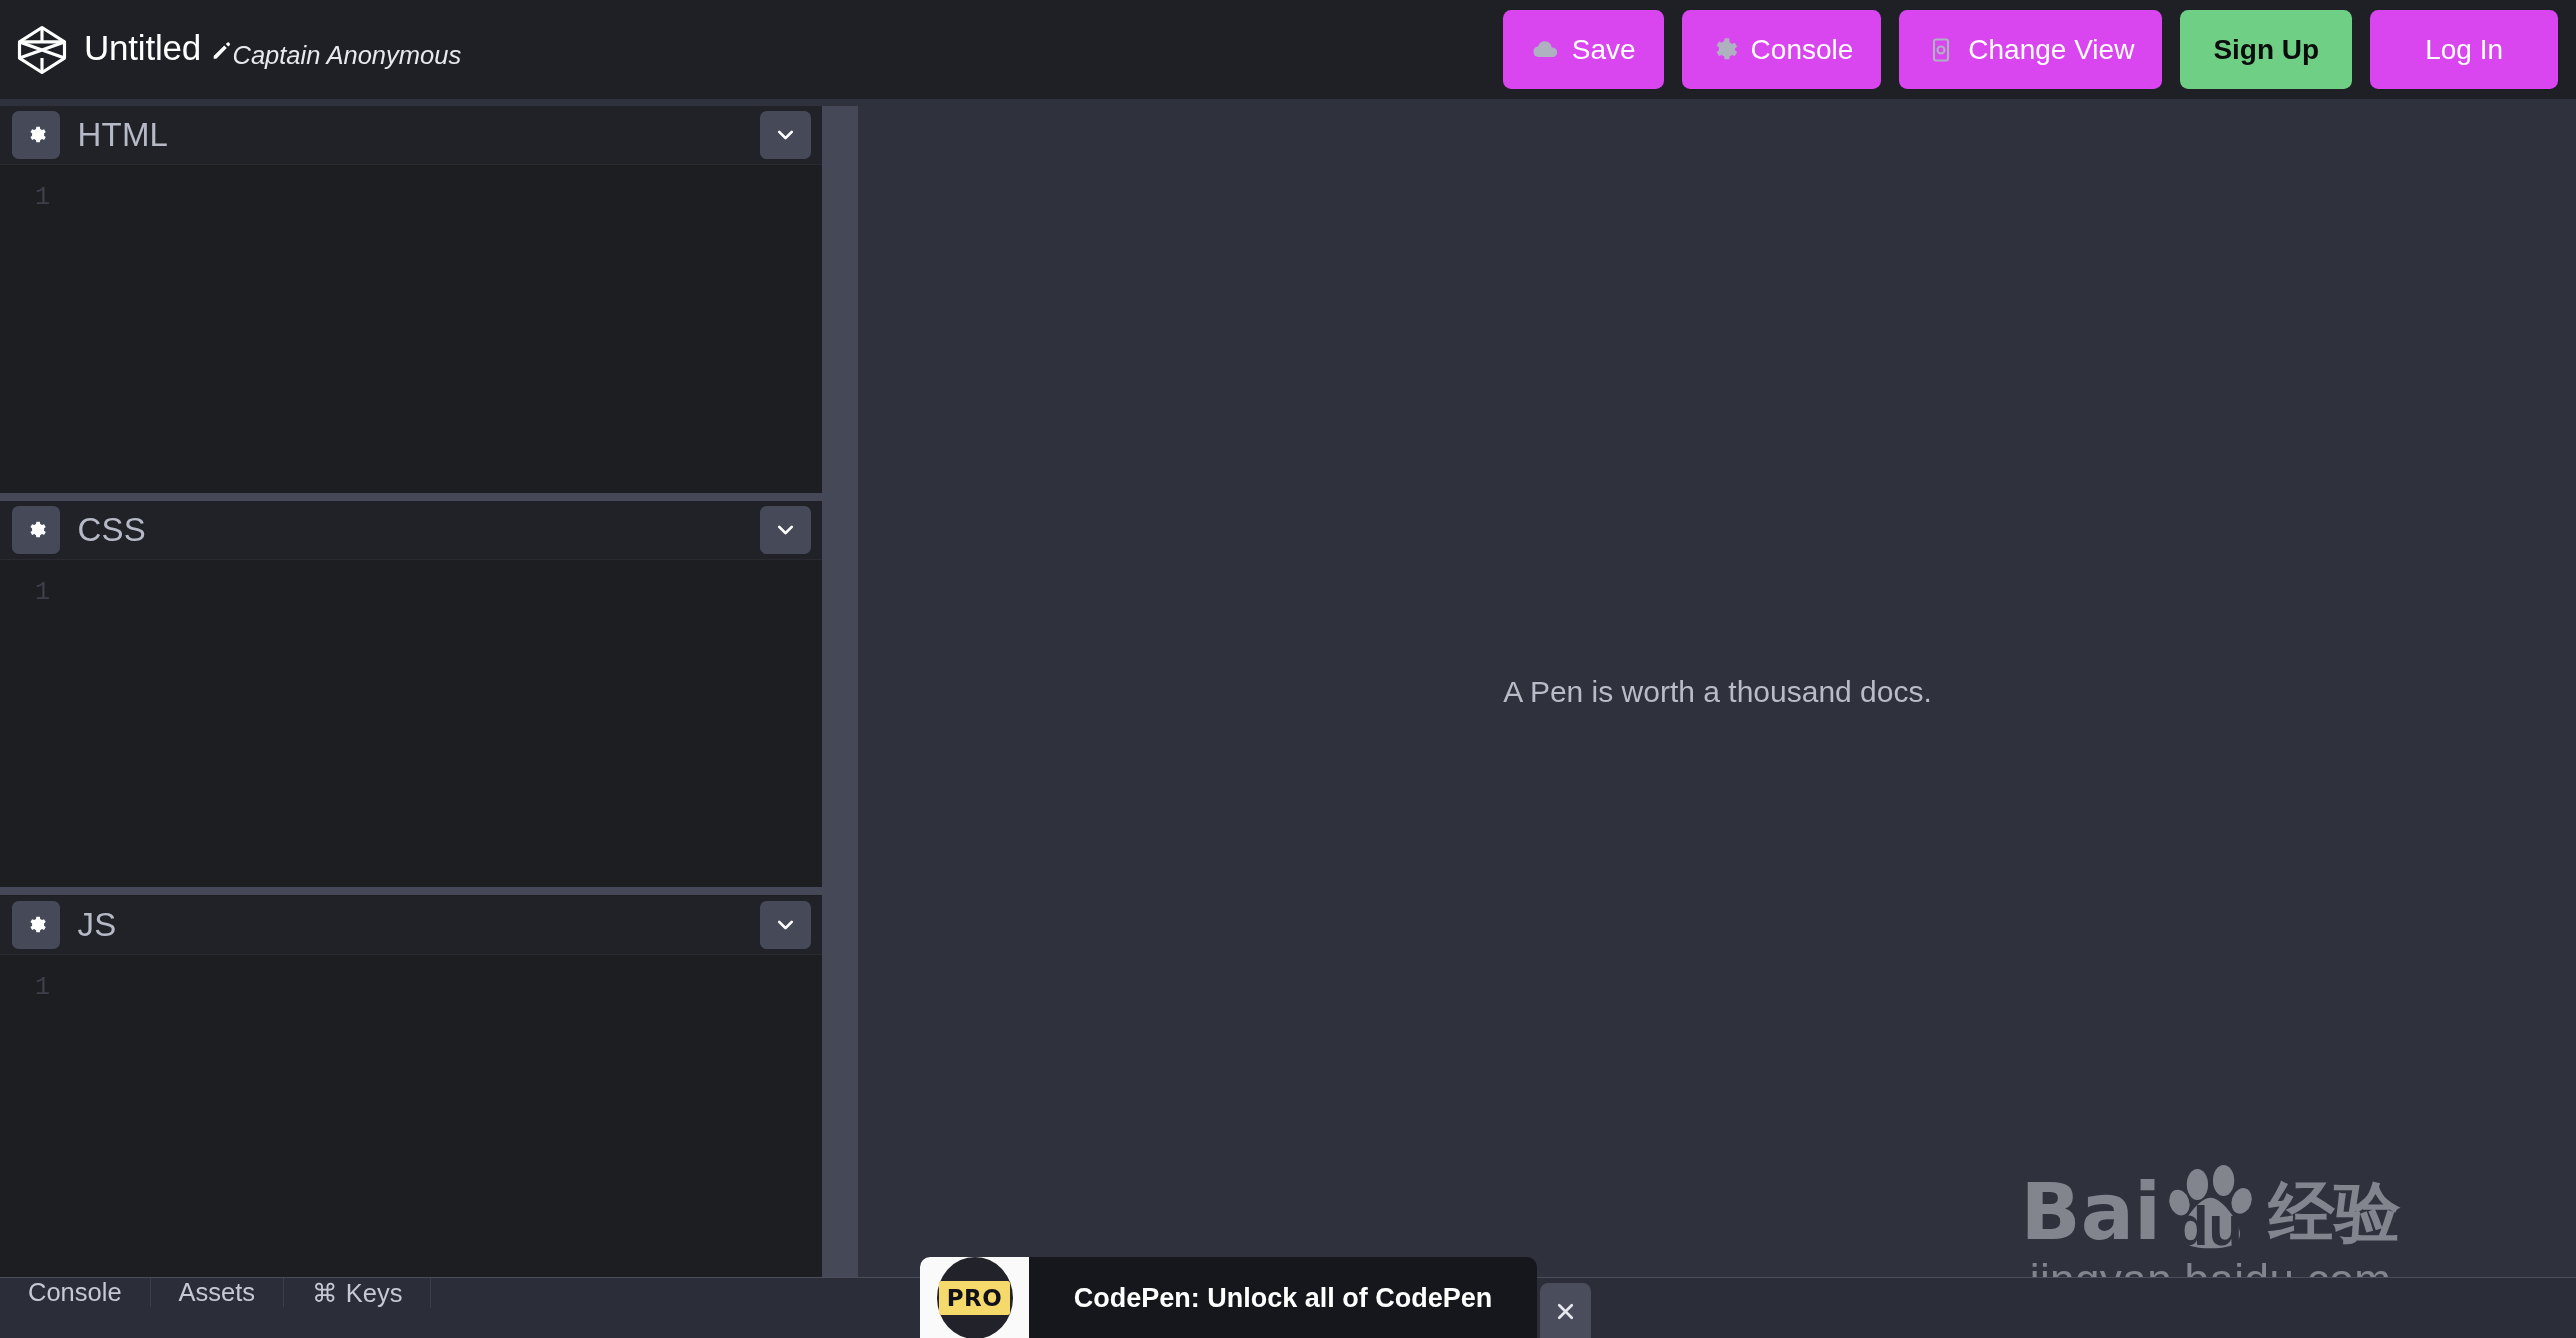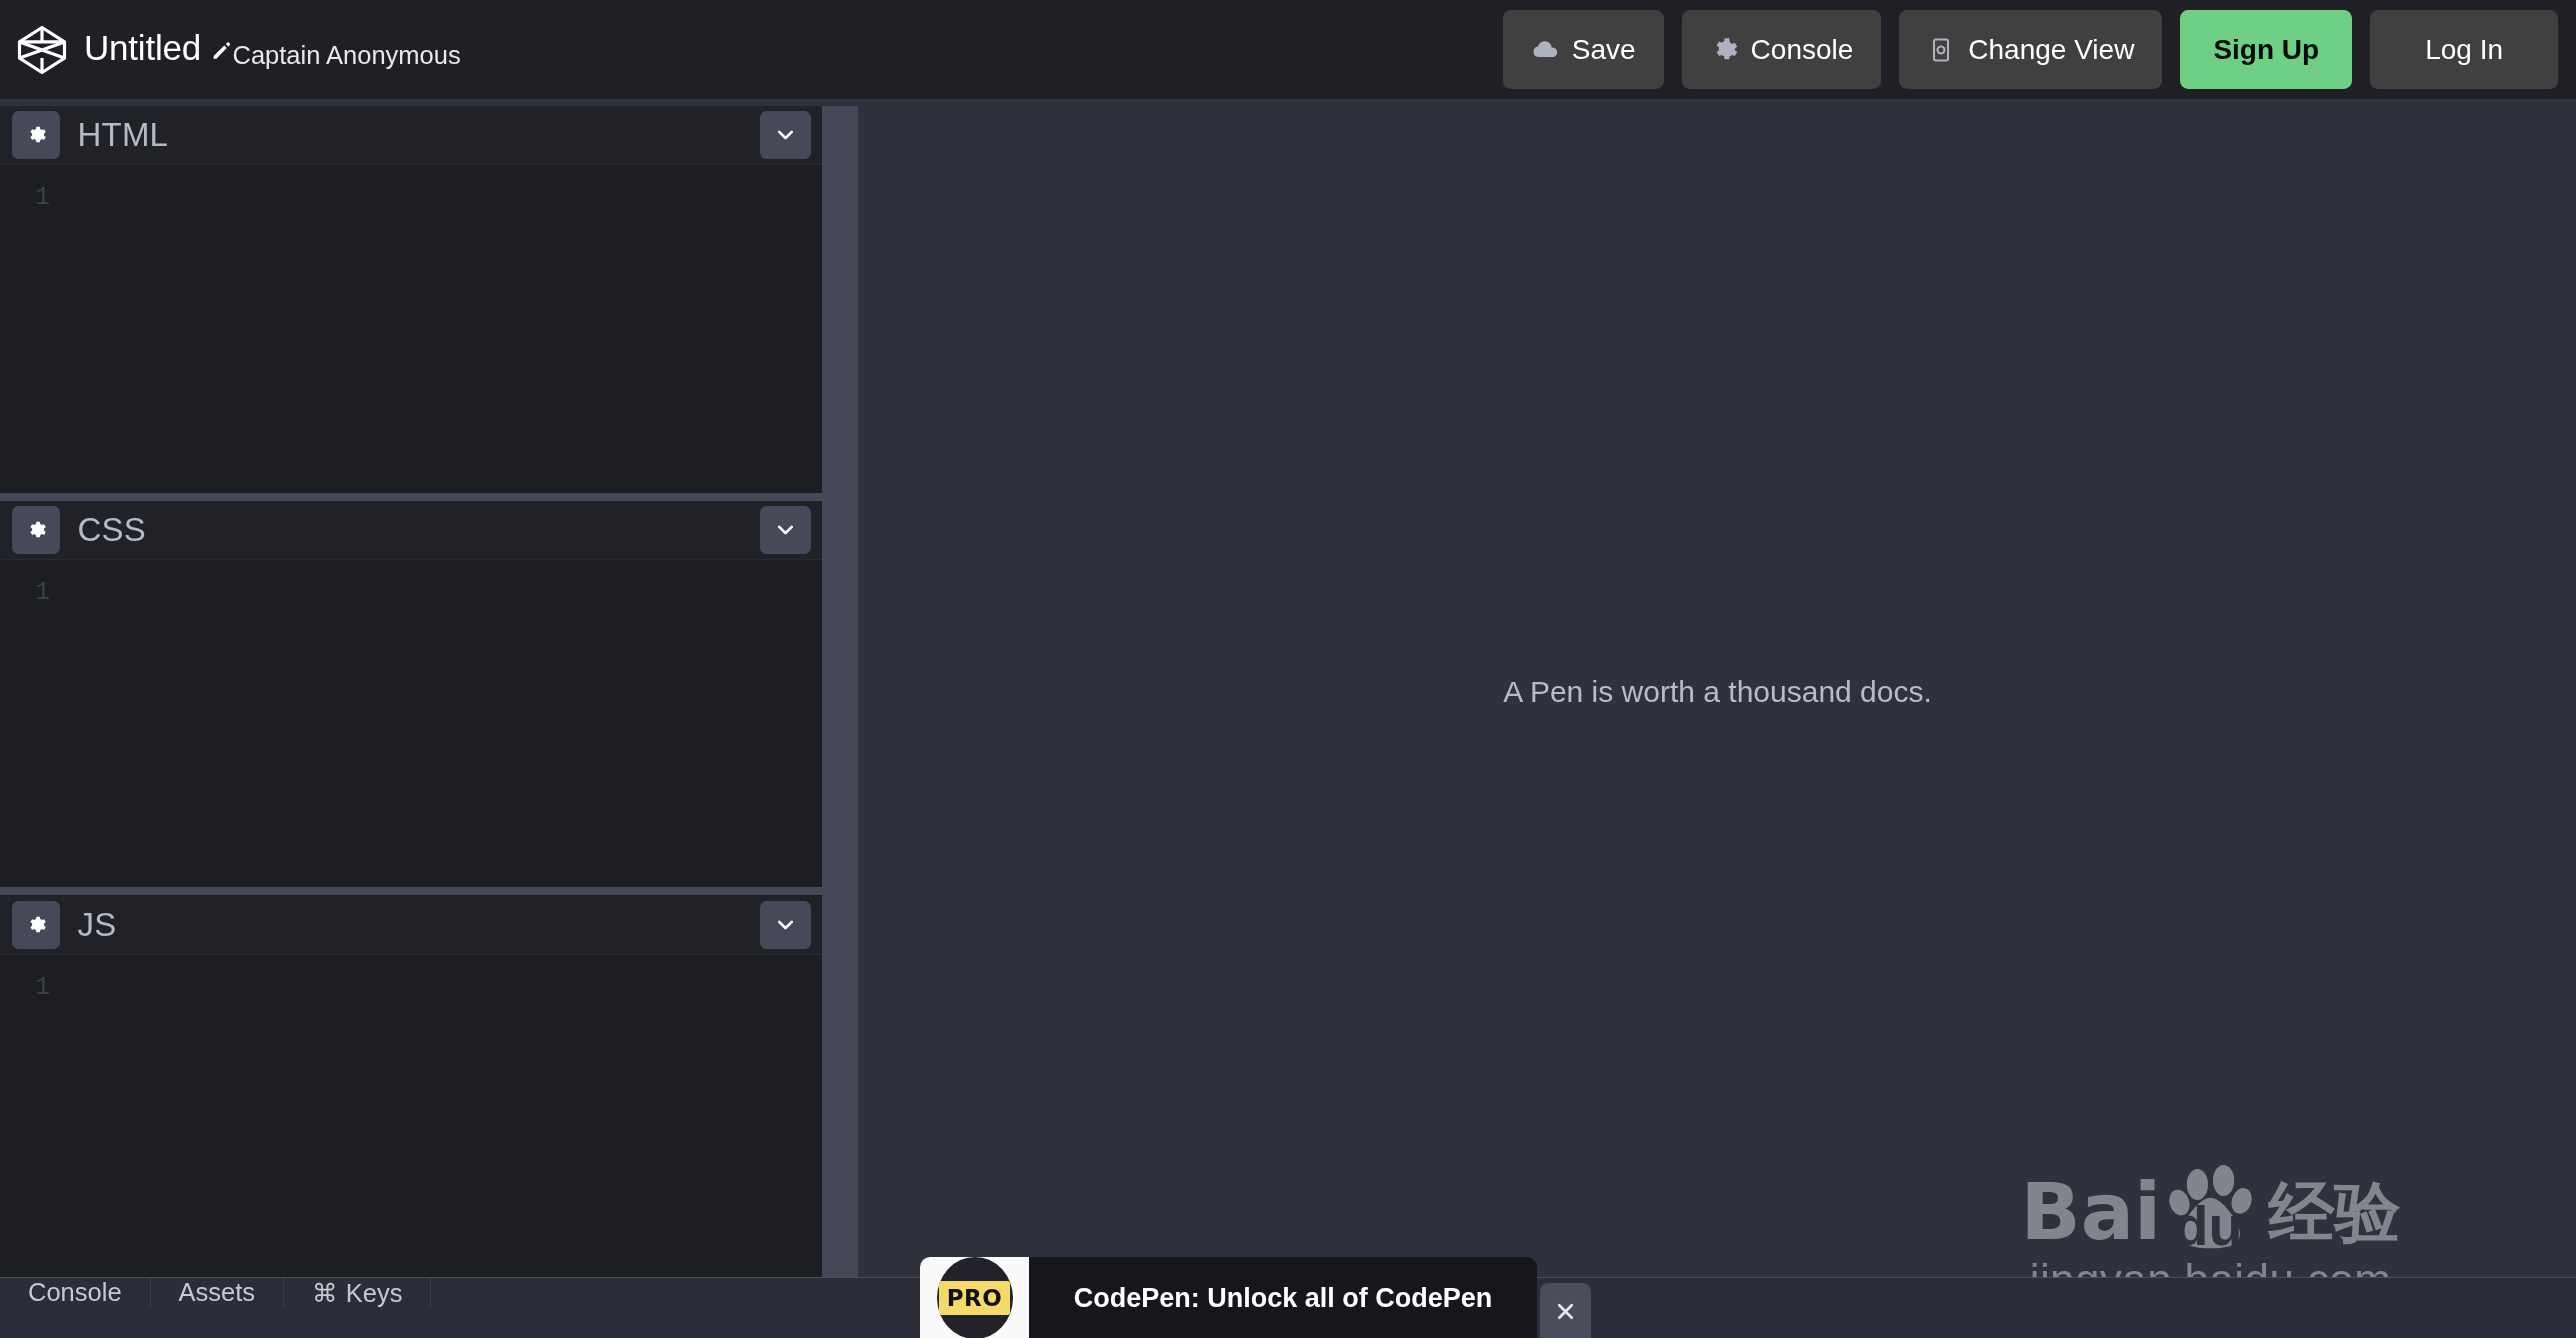--- a/index.html
+++ b/index.html
@@ -19,28 +19,28 @@
   }
   .brand { display: flex; align-items: center; padding-left: 15px; }
   .logo-mark { width: 54px; height: 54px; flex: 0 0 54px; }
   .pen-meta { margin-left: 15px; display: flex; flex-direction: row; justify-content: center; }
   .pen-title-row { display: flex; align-items: baseline; }
   .pen-title {
     font-size: 35px; color: #ffffff; font-weight: 400; line-height: 1.05;
     letter-spacing: -0.2px;
   }
   .edit-pencil { margin-left: 10px; width: 21.4px; height: 21.4px; position: relative; top: 1.6px; }
-  .pen-author { font-size: 25.5px; color: #e8e9ec; margin-top: 11px; line-height: 1.1; }
+  .pen-author { font-size: 25.5px; color: #e8e9ec; margin-top: 11px; line-height: 1.1; font-style: italic; }
 
   .topbar-actions {
     margin-left: auto; display: flex; align-items: center;
     height: 100%; padding-right: 18px; gap: 18px;
   }
   .tb-btn {
-    height: 79px; border-radius: 8.2px; background: #404040;
+    height: 79px; border-radius: 8.2px; background: #d946ef;
     display: flex; align-items: center; justify-content: center;
     color: #ffffff; font-size: 28px; padding: 0 28px; gap: 13px;
     border: none; cursor: pointer; white-space: nowrap;
   }
   .tb-btn .ico { display: flex; align-items: center; }
   .tb-btn.signup { background: #6fcf84; color: #0b0c0e; font-weight: 700; padding: 0 33px; }
   .tb-btn.login { padding: 0 55px; }
 
   
   .workspace {

